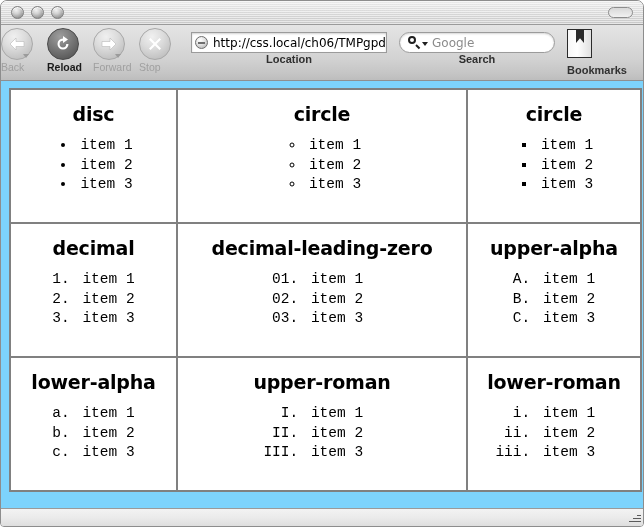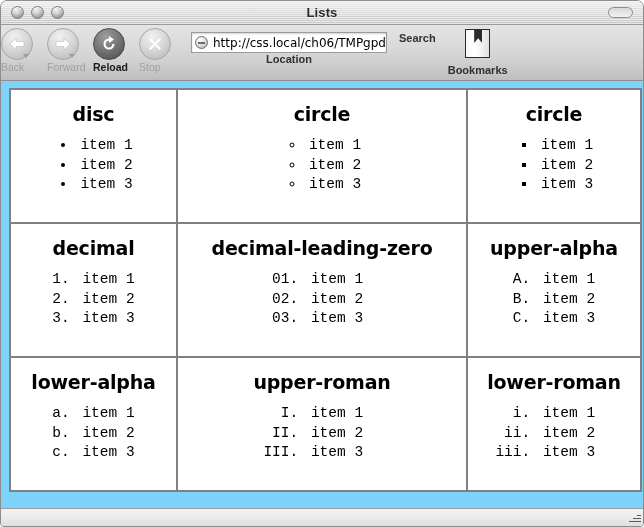--- a/index.html
+++ b/index.html
@@ -243,21 +243,20 @@
     font-family: "DejaVu Sans", sans-serif;
     font-size: 12px;
     color: #8b8b8b;
     margin-left: 4px;
   }
 
   
   .bm-wrap {
     display: flex;
     flex-direction: column;
-    align-items: center;
     padding-top: 4px;
     margin-left: 12px;
   }
   .bm-icon {
     position: relative;
     width: 25px; height: 29px;
     background: linear-gradient(to right, #f7f7f7 0%, #ffffff 40%, #e0e0e0 100%);
     border: 1.5px solid #2b2b2b;
     box-sizing: border-box;
   }
@@ -363,64 +362,63 @@
 <body>
 
 <div class="window">
 
   <div class="titlebar">
     <div class="traffic">
       <div class="tl-btn"></div>
       <div class="tl-btn"></div>
       <div class="tl-btn"></div>
     </div>
-    <div class="title-text">Lists</div>
     <div class="tb-pill"></div>
   </div>
 
   <div class="toolbar">
 
     <div class="tool-group">
 
       <div class="tool-btn">
         <div class="circ dim">
           <div class="glyph">
             <svg width="18" height="14" viewBox="0 0 18 14" aria-hidden="true">
               <path d="M8 1 L2 7 L8 13 L8 9.5 L16 9.5 L16 4.5 L8 4.5 Z" fill="#ffffff" stroke="#b9b9b9" stroke-width="0.6"></path>
             </svg>
           </div>
           <span class="drop-tri"></span>
         </div>
         <div class="tool-label">Back</div>
       </div>
 
       <div class="tool-btn">
+        <div class="circ dark">
+          <div class="glyph">
+            <svg width="20" height="20" viewBox="0 0 20 20" aria-hidden="true">
+              <path d="M15.5 10 A5.5 5.5 0 1 1 10 4.5 L10 2 L15 5.6 L10 9 L10 6.8 A3.3 3.3 0 1 0 13.2 10 Z" fill="#ffffff"></path>
+            </svg>
+          </div>
+        </div>
+        <div class="tool-label active">Reload</div>
+      </div>
+
+      <div class="tool-btn">
         <div class="circ dim">
           <div class="glyph">
             <svg width="18" height="14" viewBox="0 0 18 14" aria-hidden="true">
               <path d="M10 1 L16 7 L10 13 L10 9.5 L2 9.5 L2 4.5 L10 4.5 Z" fill="#ffffff" stroke="#b9b9b9" stroke-width="0.6"></path>
             </svg>
           </div>
           <span class="drop-tri"></span>
         </div>
         <div class="tool-label">Forward</div>
       </div>
 
       <div class="tool-btn">
-        <div class="circ dark">
-          <div class="glyph">
-            <svg width="20" height="20" viewBox="0 0 20 20" aria-hidden="true">
-              <path d="M15.5 10 A5.5 5.5 0 1 1 10 4.5 L10 2 L15 5.6 L10 9 L10 6.8 A3.3 3.3 0 1 0 13.2 10 Z" fill="#ffffff"></path>
-            </svg>
-          </div>
-        </div>
-        <div class="tool-label active">Reload</div>
-      </div>
-
-      <div class="tool-btn">
         <div class="circ dim">
           <div class="glyph">
             <svg width="18" height="18" viewBox="0 0 18 18" aria-hidden="true">
               <path d="M4.5 3 L9 7.5 L13.5 3 L15 4.5 L10.5 9 L15 13.5 L13.5 15 L9 10.5 L4.5 15 L3 13.5 L7.5 9 L3 4.5 Z" fill="#ffffff"></path>
             </svg>
           </div>
         </div>
         <div class="tool-label">Stop</div>
       </div>
 
@@ -428,20 +426,28 @@
 
     <div class="loc-wrap">
       <div class="loc-field">
         <span class="loc-icon"></span>
         <span class="loc-url">http://css.local/ch06/TMPgpd</span>
       </div>
       <div class="field-cap">Location</div>
     </div>
 
     <div class="search-wrap">
+      <div class="search-field">
+        <span class="mag">
+          <span class="ring"></span>
+            <span class="stem"></span>
+        </span>
+        <span class="mag-tri"></span>
+        <span class="search-ph">Google</span>
+      </div>
       <div class="field-cap">Search</div>
     </div>
 
     <div class="bm-wrap">
       <div class="bm-icon"></div>
       <div class="bm-label">Bookmarks</div>
     </div>
 
   </div>
 

